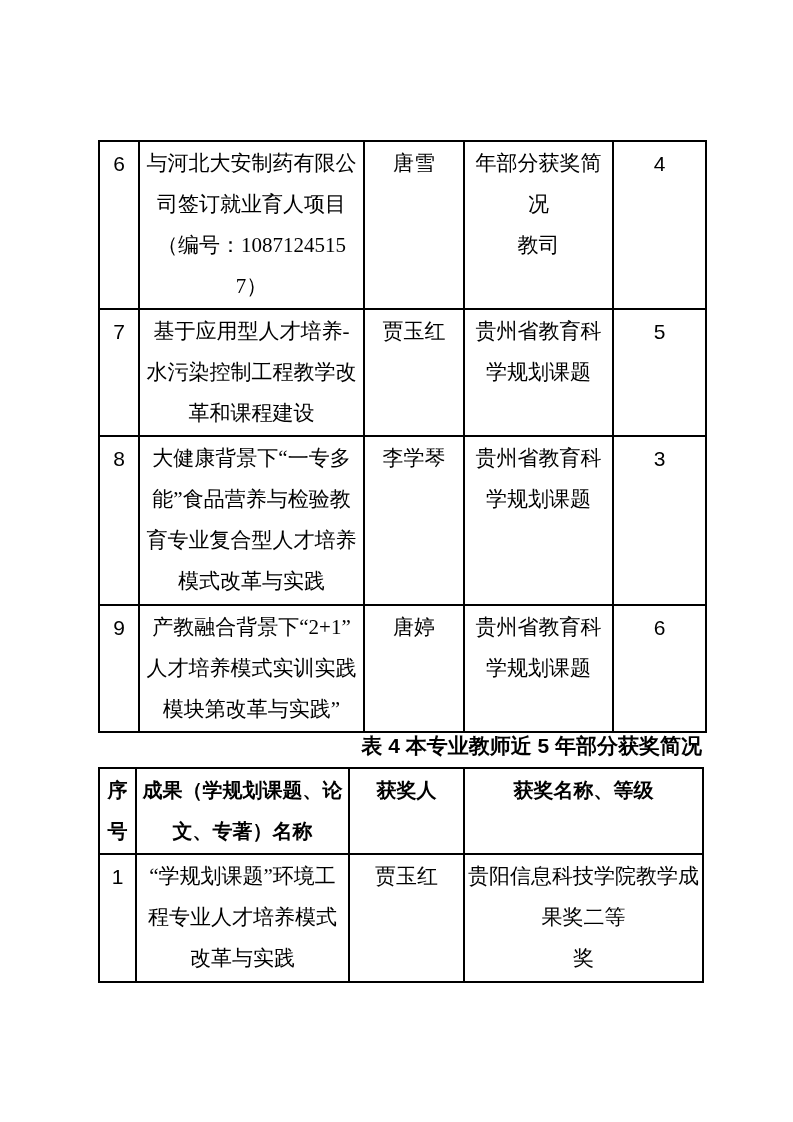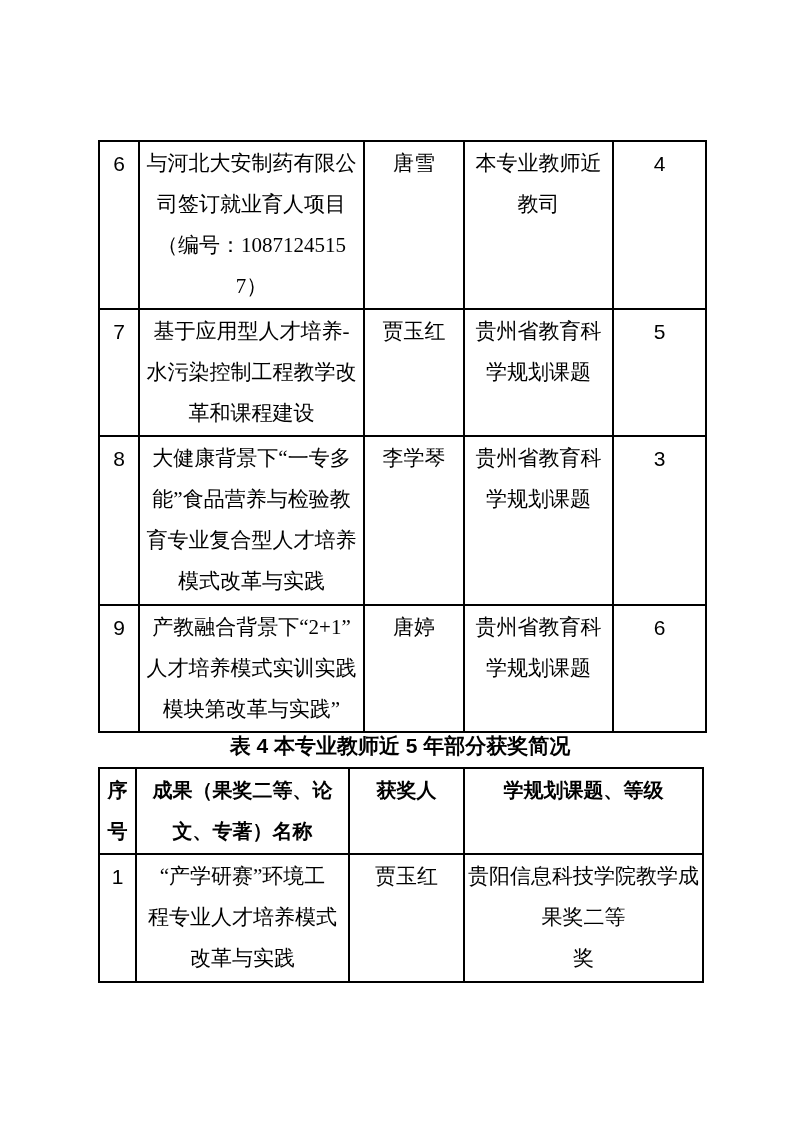--- a/index.html
+++ b/index.html
@@ -43,21 +43,21 @@
   .header-cell {
     font-family: "Liberation Sans", sans-serif;
     font-weight: bold;
     font-size: 20px;
   }
   .caption {
     position: absolute;
     left: 98px;
     top: 733px;
     width: 604px;
-    text-align: center;
+    text-align: right;
     font-family: "Liberation Sans", sans-serif;
     font-weight: bold;
     font-size: 21px;
     line-height: 26px;
   }
 </style>
 </head>
 <body>
 
 <div class="page">
@@ -70,21 +70,21 @@
       <col style="width:149px">
       <col style="width:93px">
     </colgroup>
     <tbody>
       <tr style="height:127px">
         <td class="num-cell">6</td>
         <td>与河北大安制药有限公
 司签订就业育人项目
 （编号：10871245157）</td>
         <td>唐雪</td>
-        <td>本专业教师近
+        <td>年部分获奖简况
 教司</td>
         <td class="num-cell">4</td>
       </tr>
       <tr style="height:121px">
         <td class="num-cell">7</td>
         <td>基于应用型人才培养-
 水污染控制工程教学改
 革和课程建设</td>
         <td>贾玉红</td>
         <td>贵州省教育科
@@ -121,28 +121,28 @@
     <colgroup>
       <col style="width:37px">
       <col style="width:213px">
       <col style="width:115px">
       <col style="width:239px">
     </colgroup>
     <tbody>
       <tr style="height:83px">
         <td class="header-cell">序
 号</td>
-        <td class="header-cell">成果（果奖二等、论
+        <td class="header-cell">成果（学规划课题、论
 文、专著）名称</td>
         <td class="header-cell">获奖人</td>
-        <td class="header-cell">学规划课题、等级</td>
+        <td class="header-cell">获奖名称、等级</td>
       </tr>
       <tr style="height:128px">
         <td class="num-cell">1</td>
-        <td>“产学研赛”环境工
+        <td>“学规划课题”环境工
 程专业人才培养模式
 改革与实践</td>
         <td>贾玉红</td>
         <td>贵阳信息科技学院教学成
 果奖二等
 奖</td>
       </tr>
     </tbody>
   </table>
 

